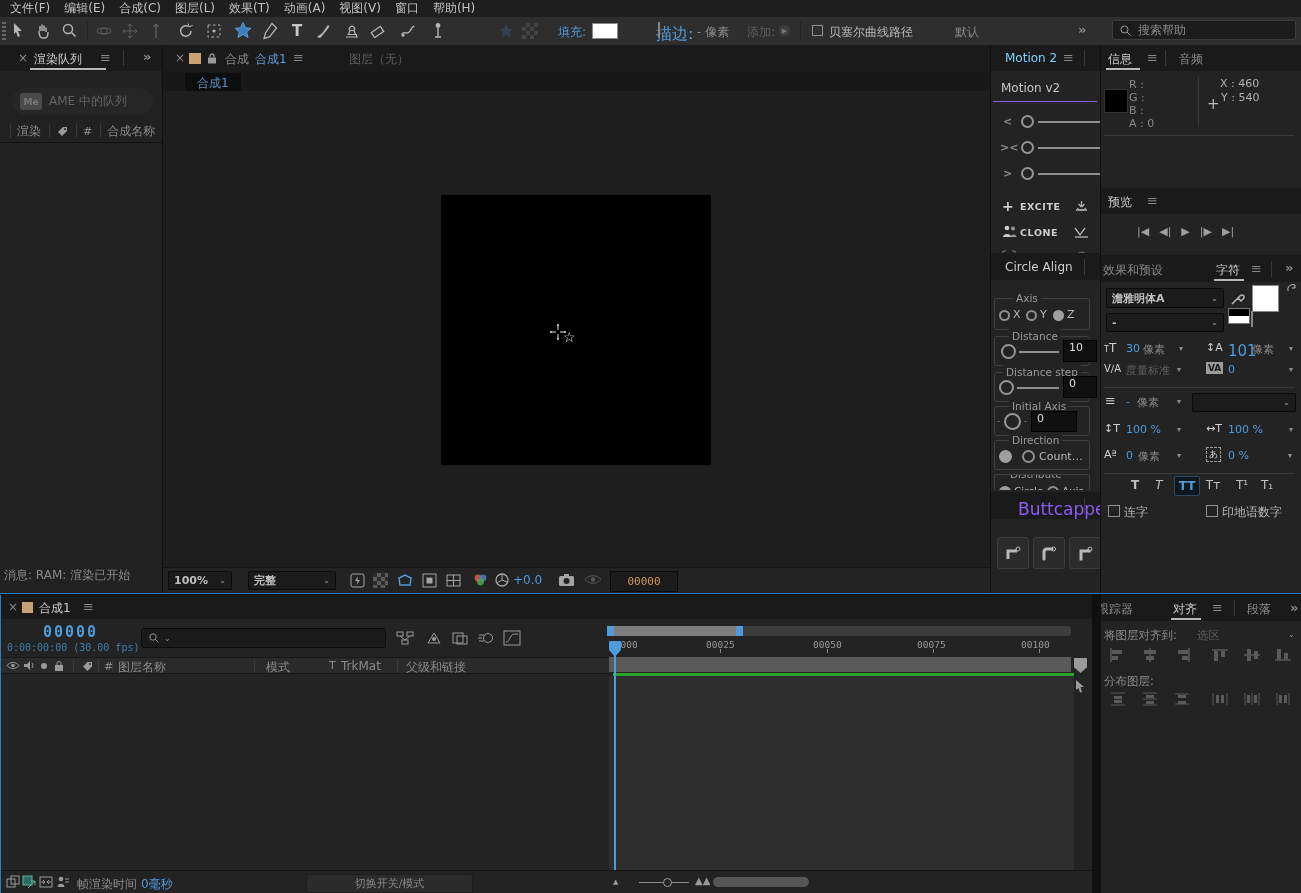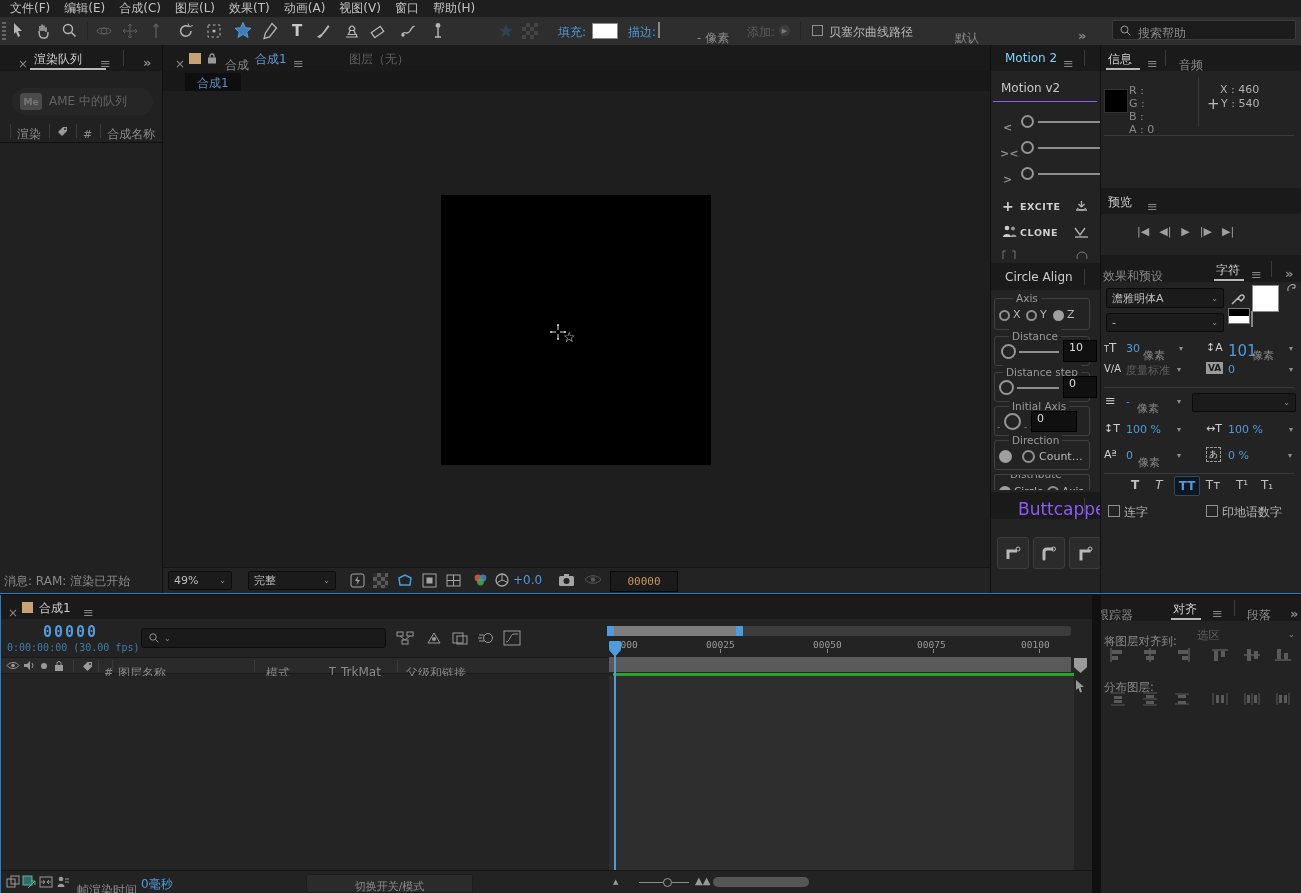--- a/index.html
+++ b/index.html
@@ -1,25 +1,25 @@
 <!DOCTYPE html>
 <html><head>
 <meta charset="utf-8">
 <style>
   html,body{margin:0;padding:0;background:#000;}
   .app{position:relative;width:1301px;height:893px;background:#101010;overflow:hidden;
        font-family:"DejaVu Sans","Liberation Sans",sans-serif;color:#c2c2c2;font-size:12px;}
   .p{position:absolute;}
   .tx{white-space:nowrap;}
-  .dim{color:#8a8a8a;margin-top:6px;}.ddim{color:#5e5e5e;}.blue{color:#4f9bdc;}
+  .dim{color:#8a8a8a;}.ddim{color:#5e5e5e;}.blue{color:#4f9bdc;}
   .mono{font-family:"DejaVu Sans Mono","Liberation Mono",monospace;}
   .tabbar{background:#1a1a1a;}
   .panel{background:#232323;}
   .sel{background:#1b1b1b;border:1px solid #0b0b0b;border-radius:2px;display:flex;align-items:center;
-       justify-content:space-between;padding:0 5px;font-size:11px;color:#bfbfbf;box-sizing:border-box;}
+       justify-content:space-between;padding:0 5px;font-size:11px;color:#bfbfbf;box-sizing:border-box;font-weight:bold;}
   .car{color:#8f8f8f;font-size:8px;margin-left:4px;}
   .arr{color:#8f8f8f;font-size:8px;}
   .ico{display:inline-flex;align-items:center;justify-content:center;color:#b0b0b0;}
   svg{display:block;}
   .vsep{width:1px;background:#3a3a3a;}
   .underl{height:2px;background:#b9b9b9;}
   .grp{position:absolute;border:1px solid #404040;border-radius:3px;box-sizing:border-box;}
   .lg{position:absolute;top:-8px;background:#232323;padding:0 3px;font-size:10.5px;color:#9a9a9a;line-height:14px;white-space:nowrap;}
   .rad{width:11px;height:11px;border:2px solid #8f8f8f;border-radius:50%;box-sizing:border-box;}
   .rad.on{background:#9f9f9f;border-color:#9f9f9f;}
@@ -137,21 +137,21 @@
         </svg>
       </span>
     <span class="p ico" style="left:496px;top:4px;opacity:.4">
         <svg width="20" height="20">
           <path d="M10 3 l2 4.6 4.8.4-3.7 3.2 1.1 4.8L10 13.4 5.8 16l1.1-4.8L3.2 8l4.8-.4z" fill="#3a5f86"></path>
         </svg>
       </span>
     <span class="p checker" style="left:522px;top:6px;width:16px;height:16px;opacity:.5"></span>
     <span class="p tx blue" style="left:558px;top:7px;font-size:12px">填充:</span>
     <span class="p swW" style="left:592px;top:6px;width:26px;height:16px"></span>
-    <span class="p tx blue" style="left:628px;top:7px;font-size:12px">描边:</span>
+    <span class="p tx blue" style="left:656px;top:7px;font-size:16px">描边:</span>
     <span class="p swNone" style="left:658px;top:6px;width:26px;height:16px"></span>
     <span class="p tx dim" style="left:697px;top:7px;font-size:12px">- 像素</span>
     <span class="p tx ddim" style="left:747px;top:7px;font-size:12px">添加:</span>
     <span class="p" style="left:779px;top:8px;width:11px;height:11px;border-radius:50%;background:#3d3d3d;color:#777;font-size:7px;display:flex;align-items:center;justify-content:center">▶</span>
     <div class="p vsep" style="left:800px;top:5px;height:18px;background:#222"></div>
     <span class="p chk" style="left:812px;top:8px"></span>
     <span class="p tx" style="left:829px;top:7px;font-size:12px;color:#b8b8b8">贝塞尔曲线路径</span>
     <span class="p tx dim" style="left:955px;top:7px;font-size:12px">默认</span>
     <span class="p tx dim" style="left:1078px;top:5px;font-size:13px;font-weight:bold">»</span>
     <div class="p" style="left:1112px;top:3px;width:184px;height:20px;background:#1c1c1c;border:1px solid #3c3c3c;border-radius:2px;display:flex;align-items:center;padding:0 6px;box-sizing:border-box">
@@ -224,21 +224,21 @@
               <circle cx="9" cy="16" r="1" fill="#ddd"></circle>
               <circle cx="2" cy="9" r="1" fill="#ddd"></circle>
               <circle cx="16" cy="9" r="1" fill="#ddd"></circle>
             </svg>
         </span>
         <span class="p" style="left:122px;top:134px;color:#e6e6e6;font-size:14px">☆</span>
       </div>
     </div>
     <div class="p" style="left:0;top:522px;width:827px;height:26px;background:#232323;border-top:1px solid #141414;box-sizing:border-box">
       <div class="p sel" style="left:5px;top:3px;width:64px;height:19px">
-        <span class="tx">49%</span>
+        <span class="tx">100%</span>
           <span class="car">⌄</span>
       </div>
       <div class="p sel" style="left:85px;top:3px;width:88px;height:19px">
         <span class="tx">完整</span>
           <span class="car">⌄</span>
       </div>
       <span class="p ico" style="left:186px;top:4px">
           <svg width="17" height="17">
             <rect x="2" y="2" width="13" height="13" rx="2" stroke="#a5a5a5" fill="none"></rect>
             <path d="M9 4 L6 9 h2.5 L7.5 13 L11 8 h-2.5 z" fill="#a5a5a5"></path>
@@ -352,21 +352,21 @@
             <path d="M5 1 H2 V11 H5 M11 1 h3 V11 h-3" stroke="#9a9a9a" fill="none"></path>
           </svg>
         </span>
       <span class="p ico" style="left:84px;top:1px">
           <svg width="14" height="12">
             <circle cx="7" cy="7" r="5" stroke="#9a9a9a" fill="none"></circle>
           </svg>
         </span>
     </div>
 
-    <div class="p tabbar" style="left:0;top:218px;width:109px;height:27px">
+    <div class="p tabbar" style="left:0;top:208px;width:109px;height:27px">
       <span class="p tx" style="left:14px;top:7px;font-size:12px;color:#cecece">Circle Align</span>
       <div class="p vsep" style="left:93px;top:6px;height:16px"></div>
     </div>
 
     <div class="grp" style="left:3px;top:253px;width:96px;height:32px">
       <span class="lg" style="left:18px">Axis</span>
       <span class="rad p" style="left:4px;top:11px"></span>
       <span class="p tx" style="left:18px;top:9px;font-size:11px;color:#b8b8b8">X</span>
       <span class="rad p" style="left:31px;top:11px"></span>
       <span class="p tx" style="left:45px;top:9px;font-size:11px;color:#b8b8b8">Y</span>

